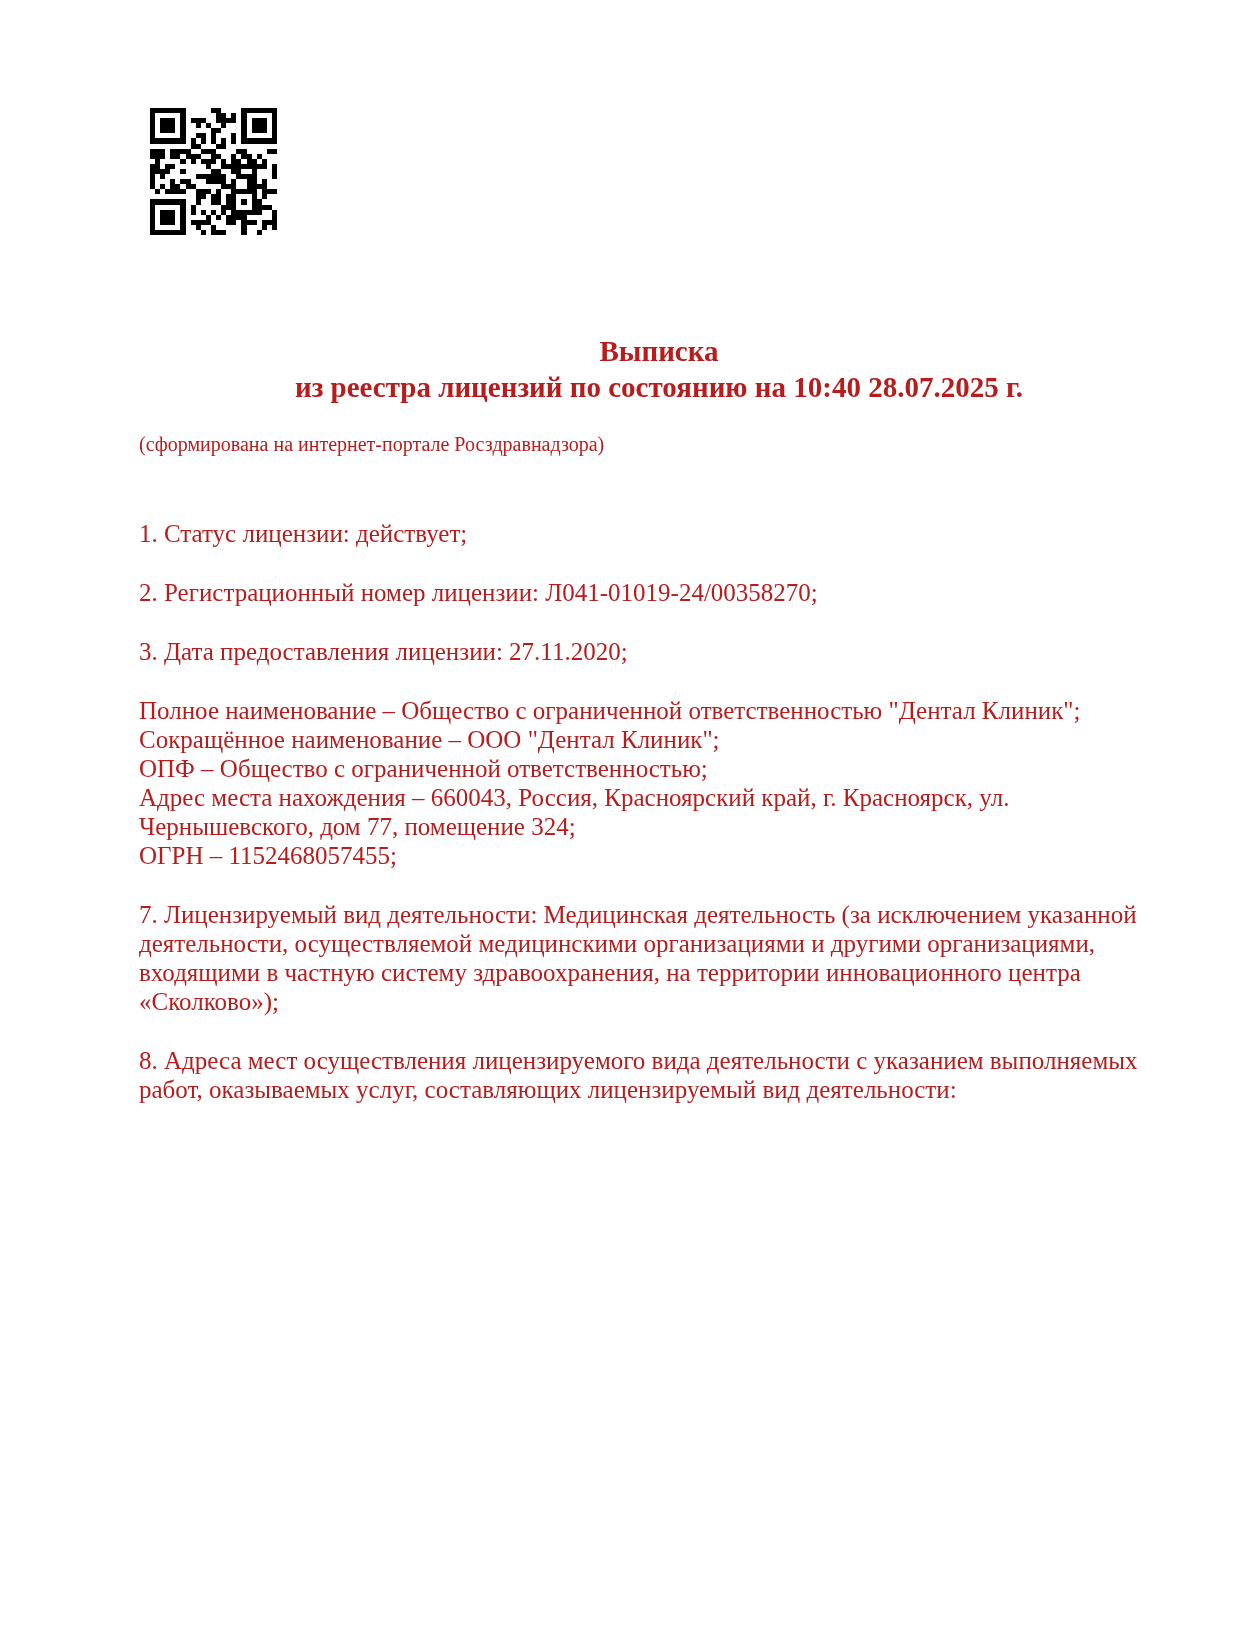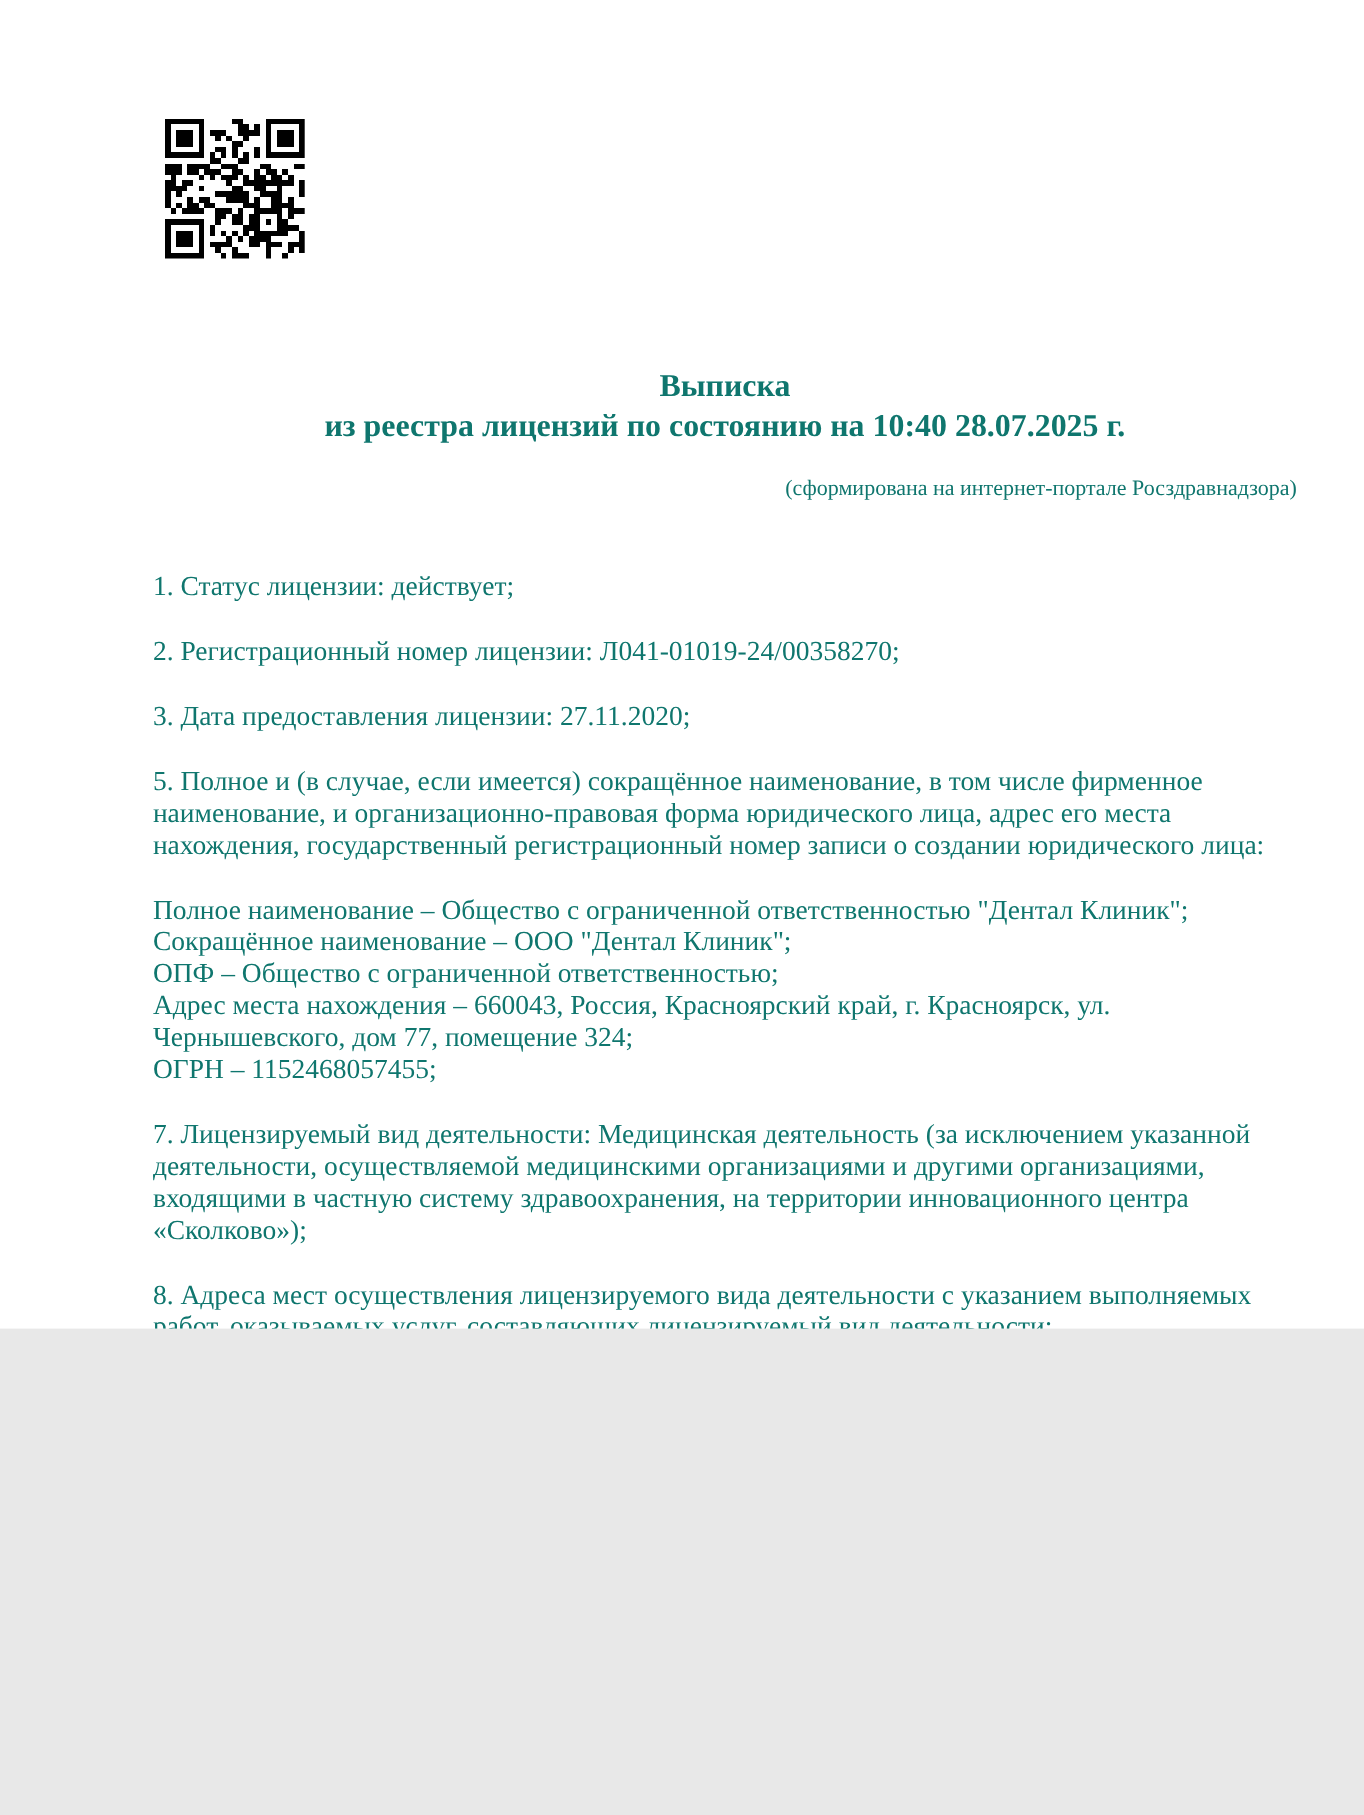--- a/index.html
+++ b/index.html
@@ -1,21 +1,21 @@
 <!DOCTYPE html>
 <html lang="ru"><head>
 <meta charset="utf-8">
 <style>
   html,body{margin:0;padding:0;background:#e8e8e8;}
   .page{
     position:relative;
-    width:1240px;height:1208px;
+    width:1240px;height:1650px;
     margin:0 auto;
     background:#ffffff;
-    color:#0f766e;
+    color:#b91c1c;
     overflow:hidden;
     font-family:"Liberation Serif","DejaVu Serif",serif;
   }
   .qr{
     position:absolute;left:150px;top:108px;
     width:127px;height:127px;
   }
   .qr svg{display:block;width:127px;height:127px;}
   .content{
     position:absolute;left:139px;right:61px;top:0;
@@ -25,21 +25,20 @@
     font-size:29px;
     line-height:36px;
     font-weight:bold;
     text-align:center;
     white-space:pre-line;
   }
   .subtitle{
     margin-top:26px;
     font-size:20px;
     line-height:26px;
-    text-align:right;
   }
   .body{
     margin-top:62px;
   }
   .body p{
     margin:0 0 30px 0;
     font-size:25px;
     line-height:29px;
     white-space:pre;
   }
@@ -373,23 +372,20 @@
 
     <h1 class="doc-title">Выписка
 из реестра лицензий по состоянию на 10:40 28.07.2025 г.</h1>
 
     <div class="subtitle">(сформирована на интернет-портале Росздравнадзора)</div>
 
     <div class="body">
       <p>1. Статус лицензии: действует;</p>
       <p>2. Регистрационный номер лицензии: Л041-01019-24/00358270;</p>
       <p>3. Дата предоставления лицензии: 27.11.2020;</p>
-      <p>5. Полное и (в случае, если имеется) сокращённое наименование, в том числе фирменное
-наименование, и организационно-правовая форма юридического лица, адрес его места
-нахождения, государственный регистрационный номер записи о создании юридического лица:</p>
       <p>Полное наименование – Общество с ограниченной ответственностью "Дентал Клиник";
 Сокращённое наименование – ООО "Дентал Клиник";
 ОПФ – Общество с ограниченной ответственностью;
 Адрес места нахождения – 660043, Россия, Красноярский край, г. Красноярск, ул.
 Чернышевского, дом 77, помещение 324;
 ОГРН – 1152468057455;</p>
       <p>7. Лицензируемый вид деятельности: Медицинская деятельность (за исключением указанной
 деятельности, осуществляемой медицинскими организациями и другими организациями,
 входящими в частную систему здравоохранения, на территории инновационного центра
 «Сколково»);</p>

